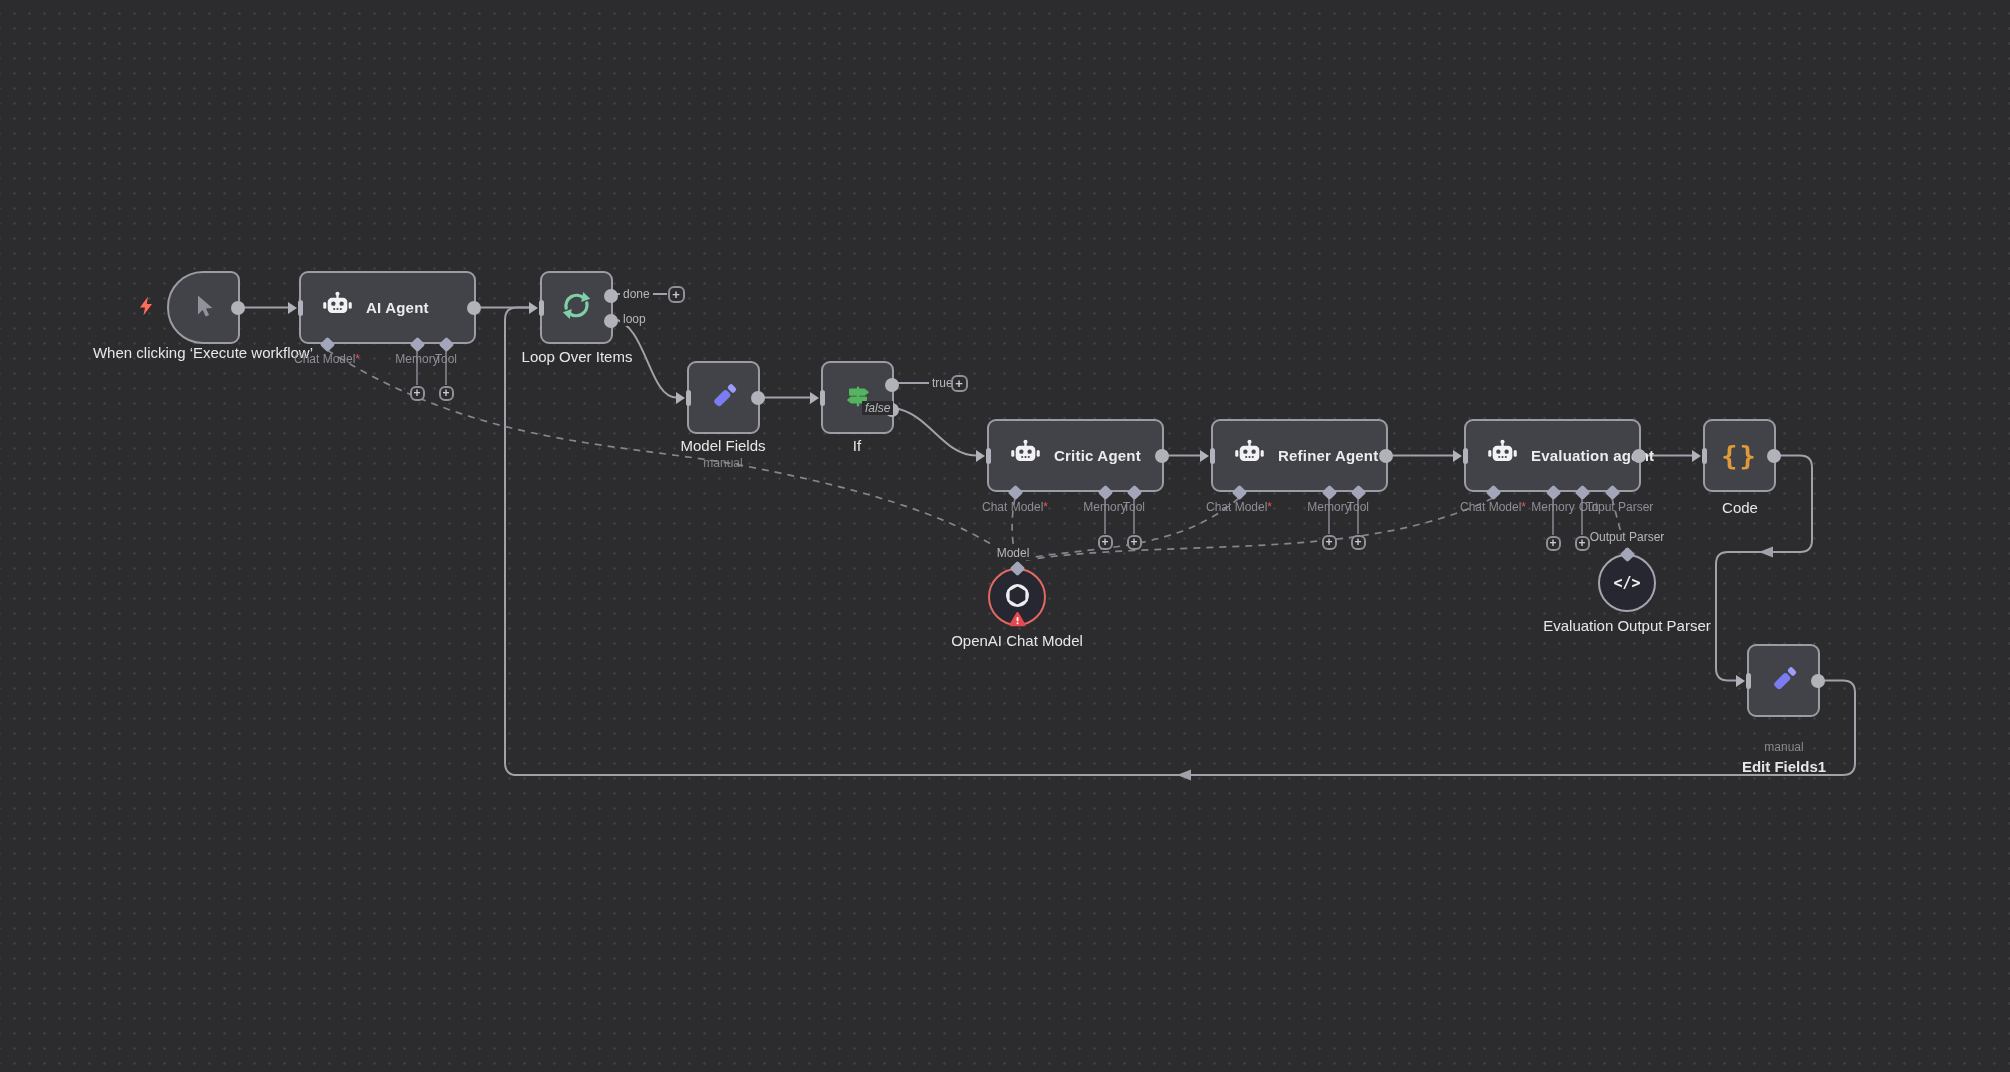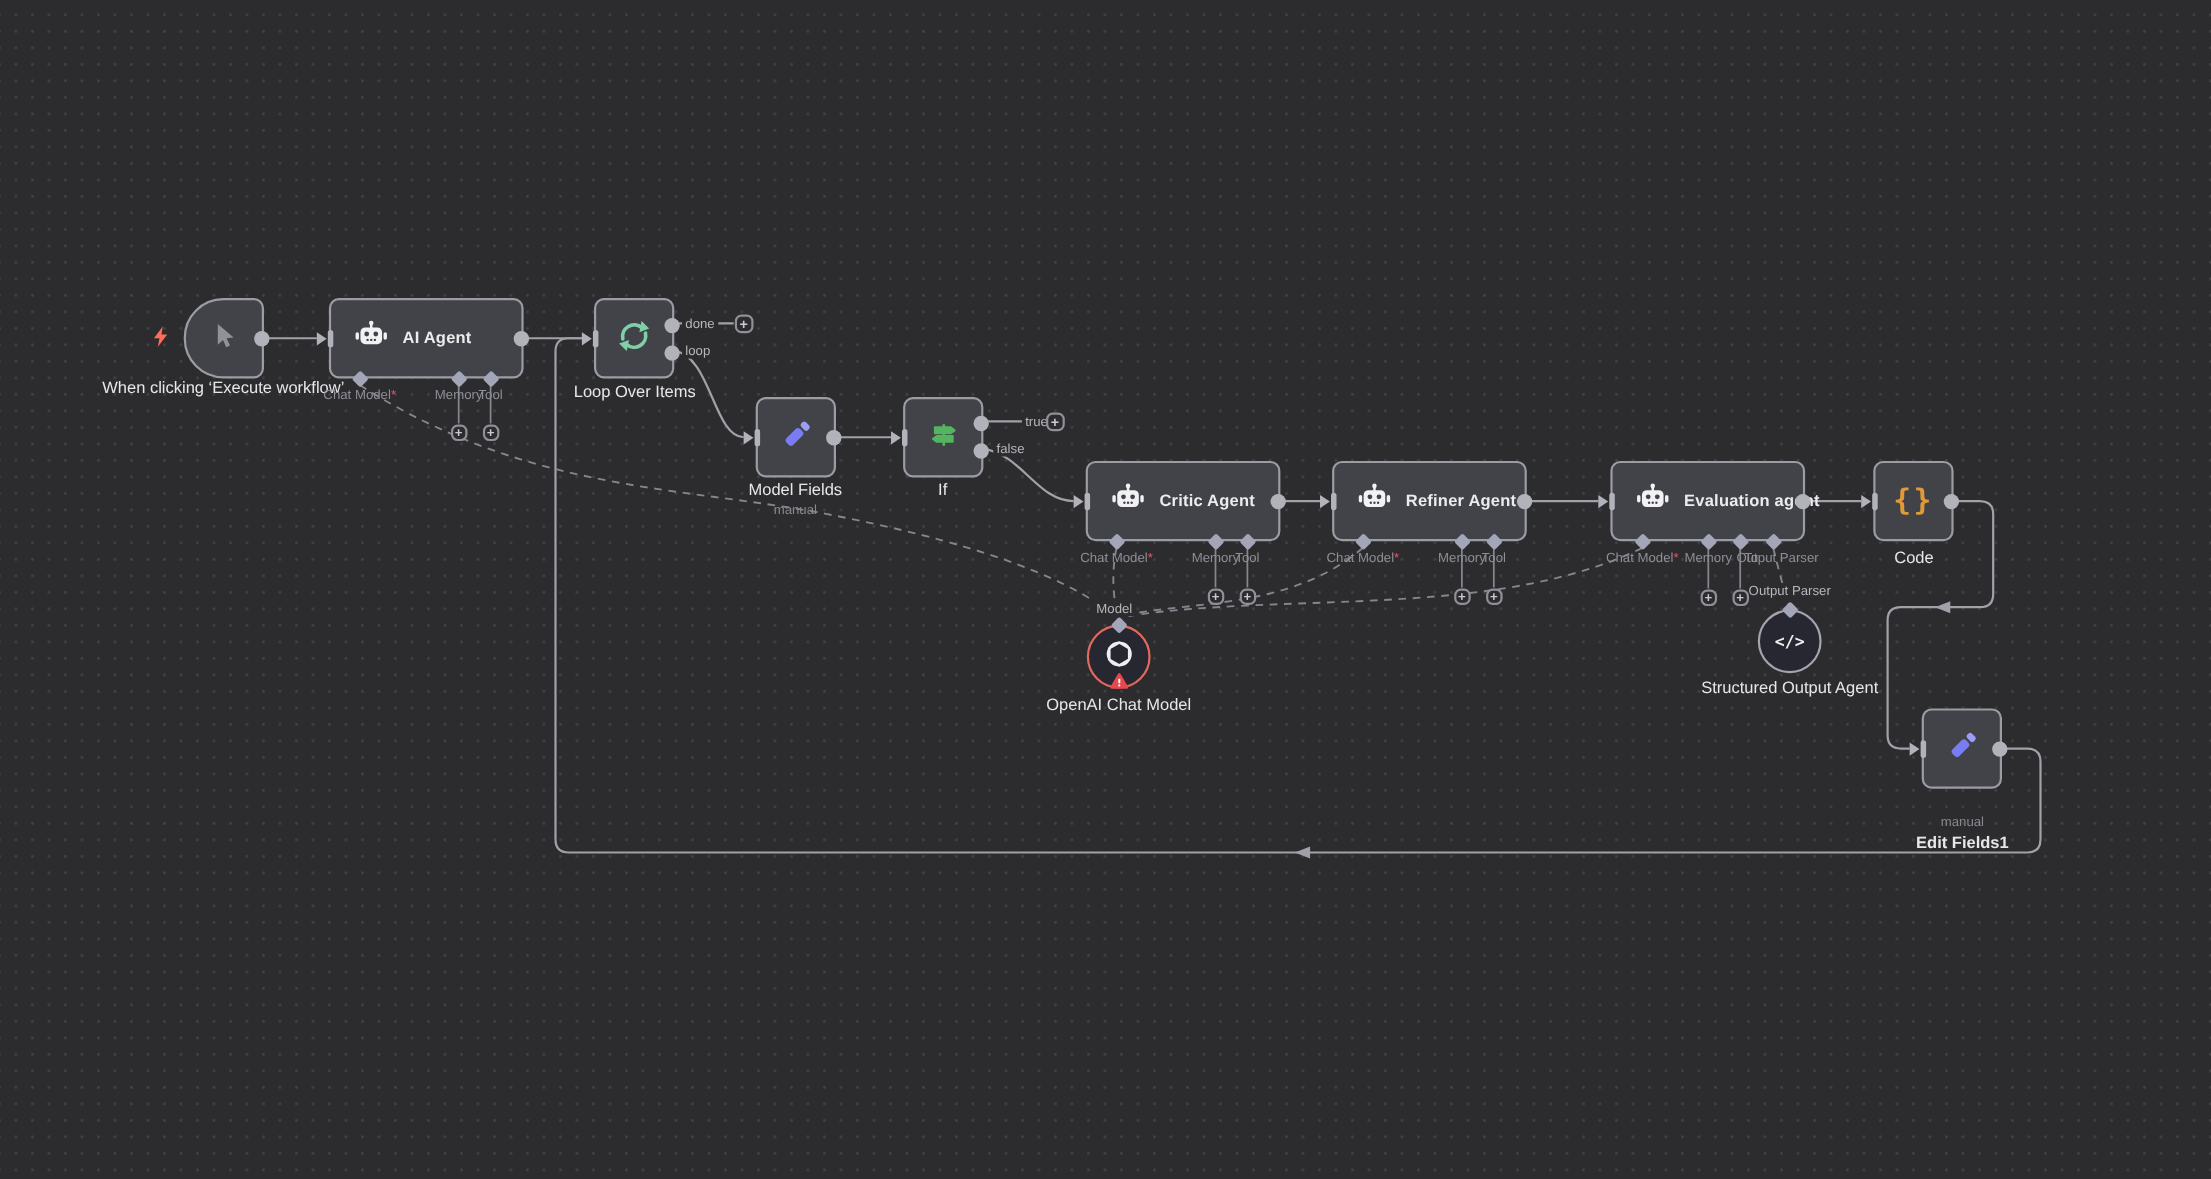--- a/index.html
+++ b/index.html
@@ -169,21 +169,21 @@
     </span>
     <div class="in-port">
         <span class="in-arrow"></span>
         <span class="in-bar"></span>
       </div>
     <div class="out-dot" style="top:15px;margin-top:0;"></div>
     <div class="out-dot" style="top:40px;margin-top:0;"></div>
   </div>
   <div class="caption" style="left:857px;top:437px;">If</div>
   <span class="wire-label" style="left:903px;top:383px;margin-left:26px;">true</span>
-  <span class="wire-label" style="left:903px;top:408px;">false</span>
+  <span class="wire-label" style="left:862px;top:408px;font-style:italic;">false</span>
   <div class="plus big" style="left:950.5px;top:374.5px;">
       <span>+</span>
     </div>
 
   <div class="node wide" style="left:987px;top:419px;width:177px;height:73px;">
     <span>
       <svg width="31" height="31" viewBox="0 0 30 30">
           <circle cx="15" cy="3.6" r="2" fill="#f2f2f4"></circle>
           <rect x="13.9" y="4.6" width="2.2" height="3.4" fill="#f2f2f4"></rect>
           <rect x="5.5" y="7.4" width="19" height="14.8" rx="4.2" fill="#f2f2f4"></rect>
@@ -280,21 +280,21 @@
         <rect x="7.2" y="5.6" width="1.7" height="4" rx="0.8" fill="#fff"></rect>
         <circle cx="8.05" cy="11.4" r="0.95" fill="#fff"></circle>
       </svg>
   </span>
   <div class="caption" style="left:1017px;top:632px;">OpenAI Chat Model</div>
   <span class="wire-label ctr" style="left:1013px;top:553px;">Model</span>
 
   <div class="circle" style="left:1598px;top:554px;">
     <span class="mono" style="font-size:15px;font-weight:700;color:#f0f0f2;">&lt;/&gt;</span>
   </div>
-  <div class="caption wrap" style="left:1627px;top:617px;width:180px;">Structured Output Agent</div>
+  <div class="caption wrap" style="left:1627px;top:617px;width:180px;">Evaluation Output Parser</div>
   <span class="wire-label ctr" style="left:1627px;top:537px;">Output Parser</span>
 
   <div class="node sq" style="left:1747px;top:644px;width:73px;height:73px;">
     <span>
       <svg width="36" height="36" viewBox="0 0 36 36">
           <g transform="rotate(45 18 18)">
             <rect x="14" y="4" width="8.6" height="6" rx="2.4" fill="#9b9df6"></rect>
             <rect x="14" y="12" width="8.6" height="17.5" rx="3" fill="#7a7df1"></rect>
           </g>
         </svg>

